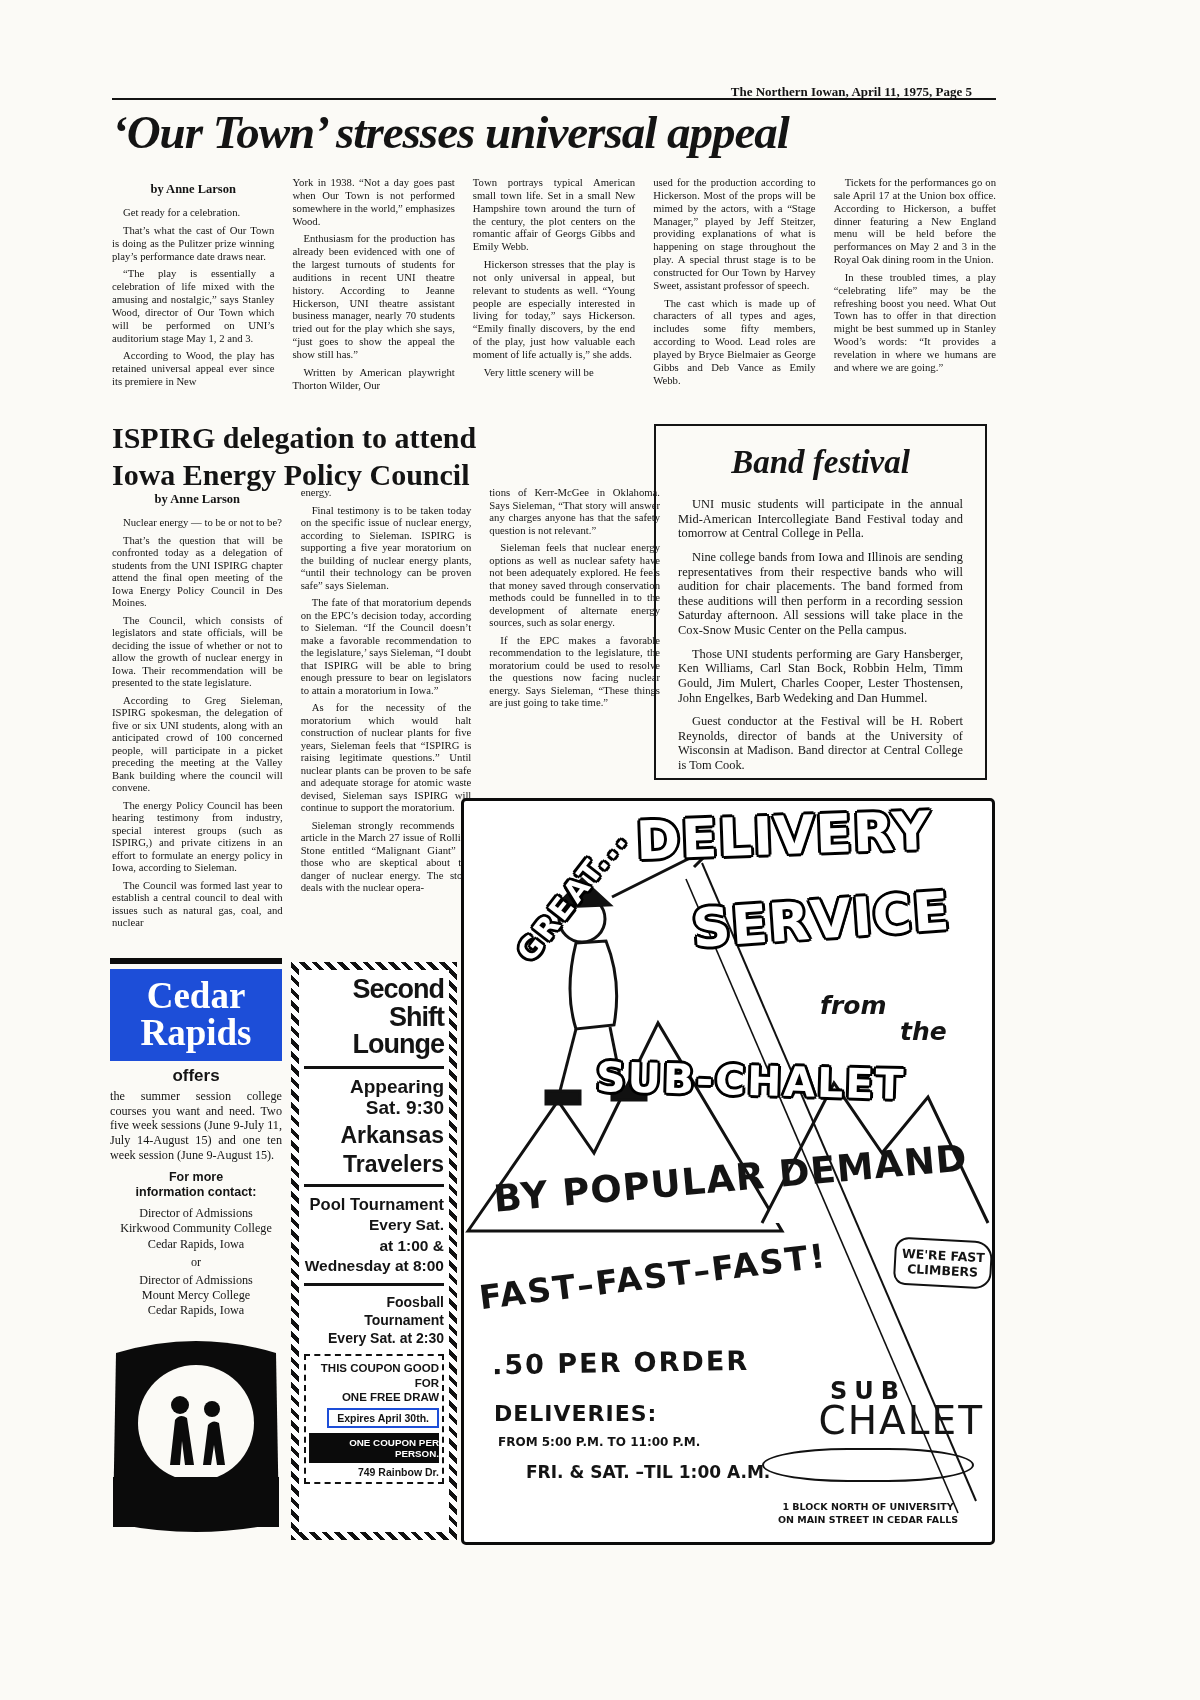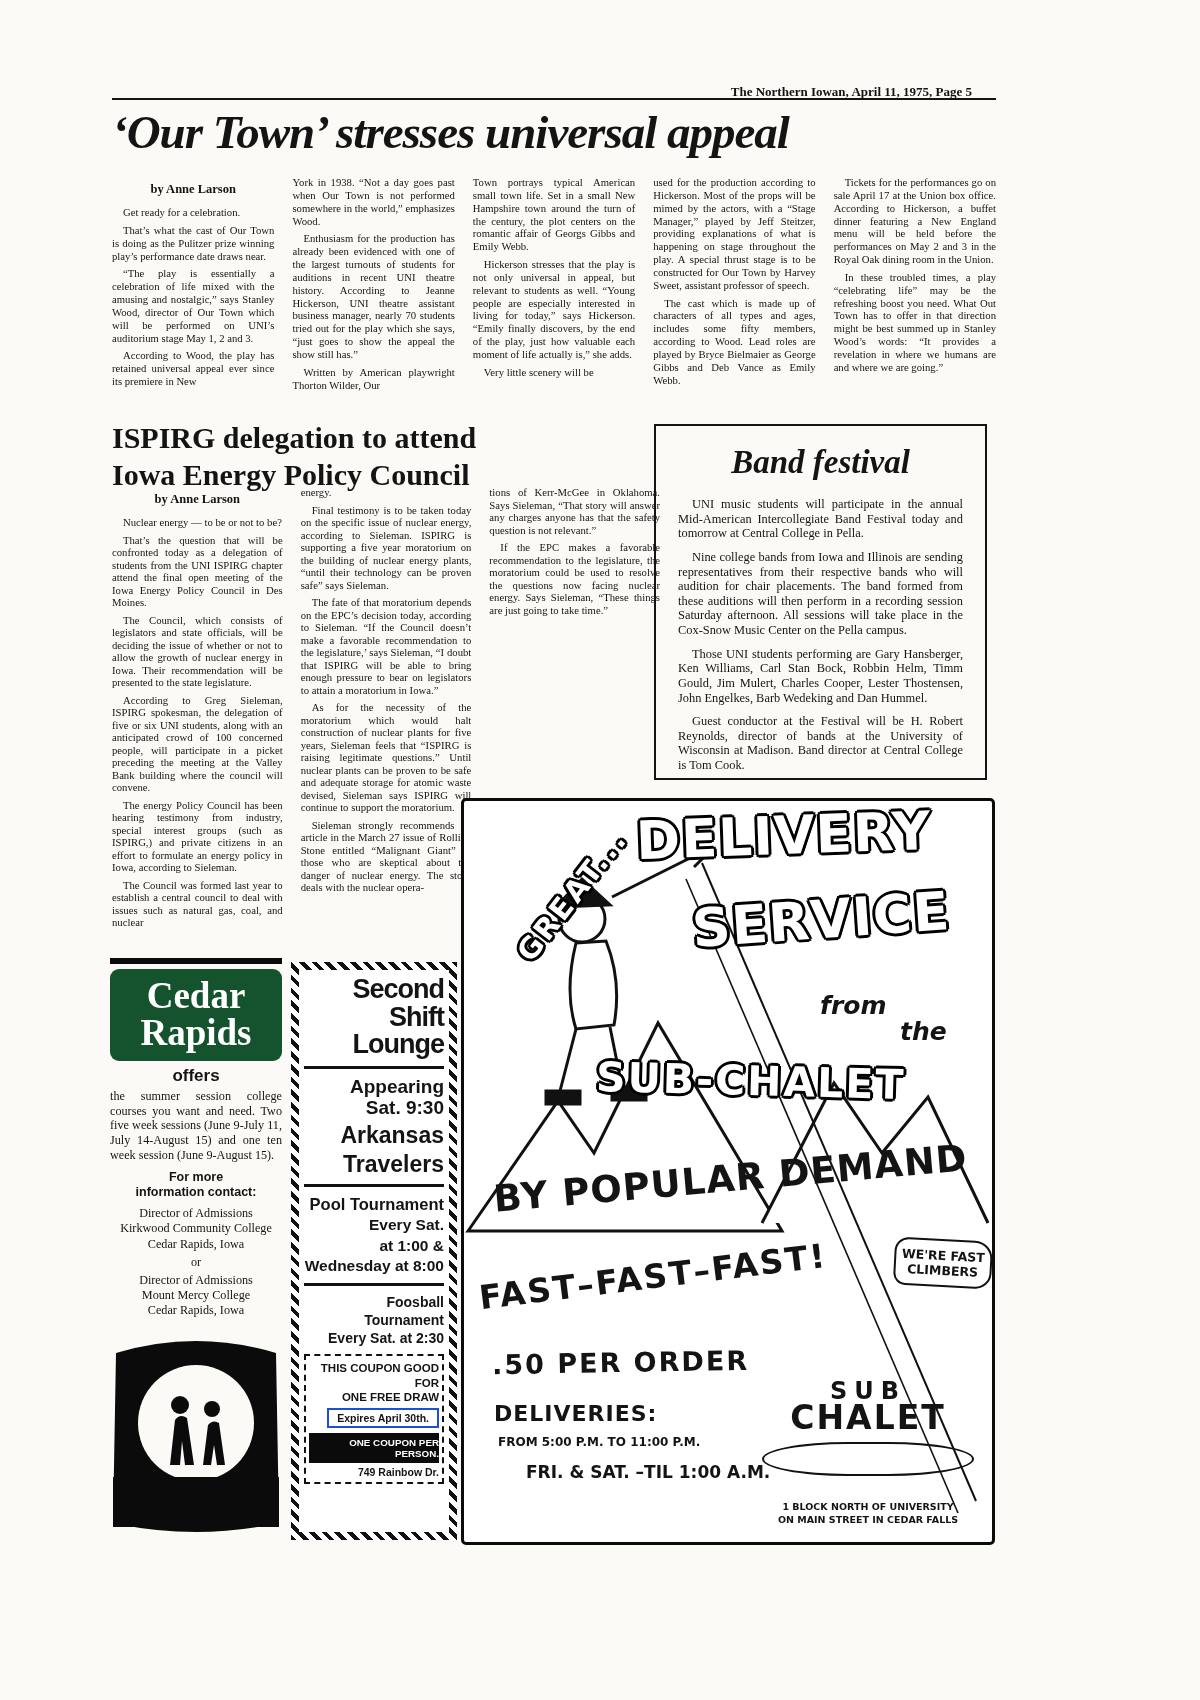--- a/index.html
+++ b/index.html
@@ -29,21 +29,21 @@
 
   
   .band-box{position:absolute;top:424px;left:654px;width:333px;height:356px;
             border:2px solid #141414;box-sizing:border-box;padding:12px 22px;}
   .band-box h2{margin:6px 0 16px;text-align:center;font-size:33px;font-style:italic;font-weight:bold;}
   .band-box p{margin:0 0 9px;font-size:12.4px;line-height:1.18;text-align:justify;text-indent:14px;}
 
   
   .cedar-ad{position:absolute;top:958px;left:110px;width:172px;}
   .cedar-bar{height:6px;background:#0b0b0b;margin-bottom:5px;}
-  .cedar-logo{background:#14532d;color:#fff;text-align:center;padding:8px 4px 10px;border-radius:9px;}
+  .cedar-logo{background:#1d4ed8;color:#fff;text-align:center;padding:8px 4px 10px;}
   .cedar-logo div{font-size:37px;font-weight:bold;line-height:1.0;}
   .cedar-offers{text-align:center;font-family:"Liberation Sans",sans-serif;font-weight:bold;
                 font-size:17px;margin:5px 0 3px;}
   .cedar-body{font-size:12.2px;line-height:1.2;text-align:justify;margin:0;}
   .cedar-contact-h{text-align:center;font-family:"Liberation Sans",sans-serif;font-weight:bold;
                    font-size:12.5px;line-height:1.2;margin:8px 0 6px;}
   .cedar-contact{text-align:center;font-size:12.2px;line-height:1.25;margin:0 0 2px;}
   .cedar-or{text-align:center;font-size:12.2px;margin:3px 0;}
   .cedar-art{display:block;margin-top:8px;}
 
@@ -86,21 +86,21 @@
   .t-bubble{left:430px;top:438px;width:84px;border:2.5px solid #111;border-radius:14px 18px 16px 12px;
             padding:7px 5px;font-size:12.5px;text-align:center;line-height:1.2;transform:rotate(3deg);
             background:#fff;}
   .t-price{left:28px;top:546px;font-size:27px;letter-spacing:2px;transform:rotate(-1deg);}
   .t-deliv{left:30px;top:600px;font-size:22px;letter-spacing:1px;}
   .t-hours1{left:34px;top:634px;font-size:12px;}
   .t-hours2{left:62px;top:661px;font-size:17px;}
   .t-call{left:26px;top:690px;font-size:29px;letter-spacing:1px;}
   .chalet-logo{left:288px;top:578px;width:232px;text-align:center;font-family:"Liberation Serif",serif;}
   .chalet-logo .l1{font-size:24px;font-weight:bold;letter-spacing:7px;line-height:1;}
-  .chalet-logo .l2{font-size:33px;font-weight:bold;letter-spacing:2px;line-height:1;margin-top:-2px;}
+  .chalet-logo .l2{font-size:39px;font-weight:normal;letter-spacing:2px;line-height:1;margin-top:-2px;text-align:right;}
   .chalet-bun{width:208px;height:30px;border:2.5px solid #111;border-radius:50%/62%;margin:8px auto 5px;}
   .chalet-loc{left:288px;top:700px;width:232px;font-size:9.5px;text-align:center;line-height:1.35;}
 </style>
 </head>
 <body>
 
 <div class="page">
 
   <div class="masthead">The Northern Iowan, April 11, 1975, Page 5</div>
 
@@ -153,20 +153,21 @@
     </div>
     <div class="col">
       <p class="noindent">energy.</p>
       <p>Final testimony is to be taken today on the specific issue of nuclear energy, according to Sieleman. ISPIRG is supporting a five year moratorium on the building of nuclear energy plants, “until their technology can be proven safe” says Sieleman.</p>
       <p>The fate of that moratorium depends on the EPC’s decision today, according to Sieleman. “If the Council doesn’t make a favorable recommendation to the legislature,’ says Sieleman, “I doubt that ISPIRG will be able to bring enough pressure to bear on legislators to attain a moratorium in Iowa.”</p>
       <p>As for the necessity of the moratorium which would halt construction of nuclear plants for five years, Sieleman feels that “ISPIRG is raising legitimate questions.” Until nuclear plants can be proven to be safe and adequate storage for atomic waste devised, Sieleman says ISPIRG will continue to support the moratorium.</p>
       <p>Sieleman strongly recommends an article in the March 27 issue of Rolling Stone entitled “Malignant Giant” to those who are skeptical about the danger of nuclear energy. The story deals with the nuclear opera-</p>
     </div>
     <div class="col">
       <p class="noindent">tions of Kerr-McGee in Oklahoma. Says Sieleman, “That story will answer any charges anyone has that the safety question is not relevant.”</p>
+      <p>Sieleman feels that nuclear energy options as well as nuclear safety have not been adequately explored. He feels that money saved through conservation methods could be funnelled in to the development of alternate energy sources, such as solar energy.</p>
       <p>If the EPC makes a favorable recommendation to the legislature, the moratorium could be used to resolve the questions now facing nuclear energy. Says Sieleman, “These things are just going to take time.”</p>
     </div>
   </div>
 
   <div class="band-box">
     <h2>Band festival</h2>
     <p>UNI music students will participate in the annual Mid-American Intercollegiate Band Festival today and tomorrow at Central College in Pella.</p>
     <p>Nine college bands from Iowa and Illinois are sending representatives from their respective bands who will audition for chair placements. The band formed from these auditions will then perform in a recording session Saturday afternoon. All sessions will take place in the Cox-Snow Music Center on the Pella campus.</p>
     <p>Those UNI students performing are Gary Hansberger, Ken Williams, Carl Stan Bock, Robbin Helm, Timm Gould, Jim Mulert, Charles Cooper, Lester Thostensen, John Engelkes, Barb Wedeking and Dan Hummel.</p>
     <p>Guest conductor at the Festival will be H. Robert Reynolds, director of bands at the University of Wisconsin at Madison. Band director at Central College is Tom Cook.</p>

